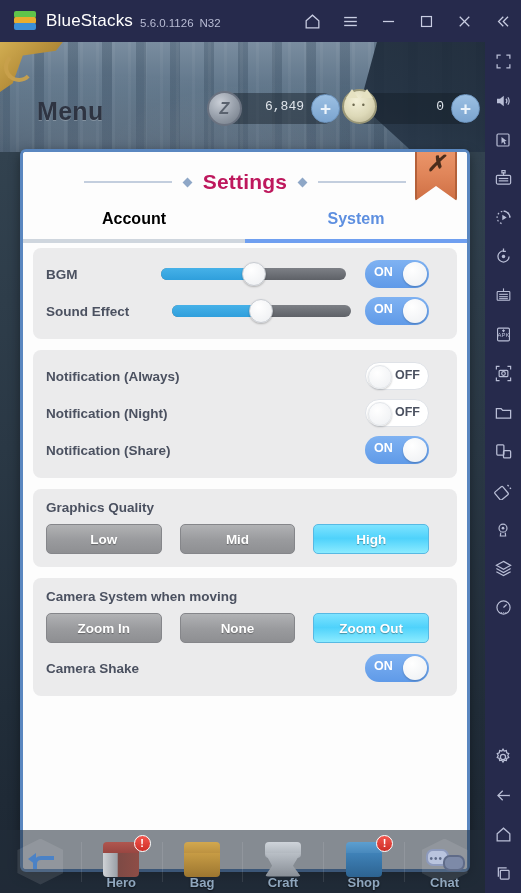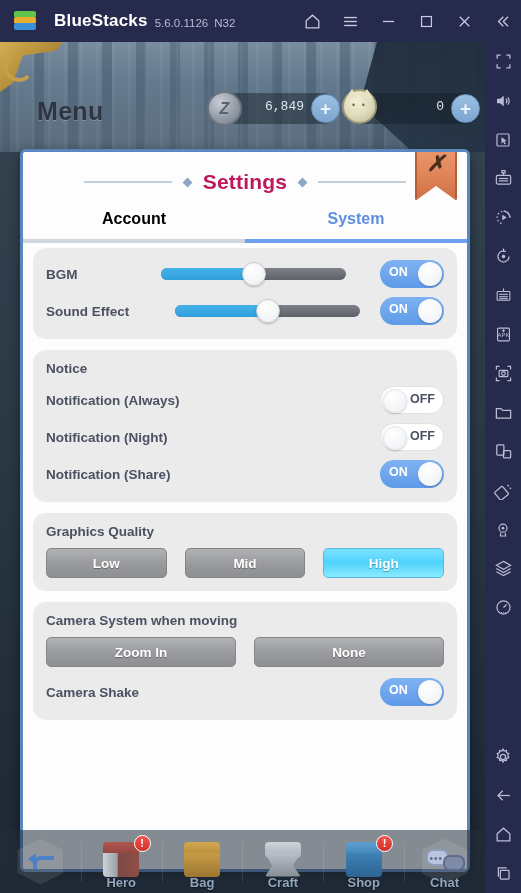--- a/index.html
+++ b/index.html
@@ -21,21 +21,21 @@
     width: 22px; height: 22px; margin-left: 14px; position: relative;
   }
   .bs-logo i {
     position: absolute; left: 0; width: 22px; height: 7px; border-radius: 2px;
     display: block;
   }
   .bs-logo i:nth-child(1){ top: 1px;  background: #5fc44a; }
   .bs-logo i:nth-child(2){ top: 7px;  background: #e8ad2e; }
   .bs-logo i:nth-child(3){ top: 13px; background: #3b8fd6; }
   .bs-name {
-    color: #ffffff; font-size: 17px; font-weight: bold; margin-left: 18px;
+    color: #ffffff; font-size: 17px; font-weight: normal; margin-left: 10px;
     letter-spacing: .2px;
   }
   .bs-ver {
     color: #b8bcd4; font-size: 11.5px; margin-left: 7px; padding-top: 3px;
   }
   .bs-n32 { color: #b8bcd4; font-size: 11.5px; margin-left: 6px; padding-top: 3px; }
   .bs-icons { margin-left: auto; display: flex; align-items: center; }
   .bs-btn {
     width: 38px; height: 42px; display: flex; align-items: center;
     justify-content: center; color: #c9cde2;
@@ -190,21 +190,21 @@
   }
   .tab.inactive { color: #000000; }
   .tab.active   { color: #5d8fe0; }
   .tab .ul { position: absolute; left: 0; bottom: 0; width: 100%; height: 4px; }
   .tab.inactive .ul { background: #cfd6de; }
   .tab.active .ul   { background: #6f9ff0; }
 
   .scrollarea { position: absolute; left: 10px; top: 96px; right: 10px; bottom: 8px; }
 
   .card {
-    background: #ebebec; border-radius: 13px; margin-bottom: 11px; padding: 11px 13px 13px 13px;
+    background: #ebebec; border-radius: 8px; margin-bottom: 11px; padding: 11px 28px 13px 13px;
   }
   .card-title {
     font-size: 13.5px; font-weight: bold; color: #4b5160; margin-bottom: 9px;
   }
   .row { display: flex; align-items: center; height: 30px; margin-bottom: 7px; }
   .row:last-child { margin-bottom: 0; gap: 14px; }
   .row-label { font-size: 13.5px; font-weight: bold; color: #4b5160; }
   .row-label.w105 { width: 105px; }
 
   
@@ -479,21 +479,20 @@
                 <div class="knob" style="left:50%"></div>
               </div>
               <div class="toggle on ml-auto">
                 <span class="txt">ON</span>
                 <span class="knob"></span>
               </div>
             </div>
           </div>
 
           <div class="card">
-            <div class="card-title">Notice</div>
             <div class="row">
               <div class="row-label">Notification (Always)</div>
               <div class="toggle off ml-auto">
                 <span class="txt">OFF</span>
                 <span class="knob"></span>
               </div>
             </div>
             <div class="row">
               <div class="row-label">Notification (Night)</div>
               <div class="toggle off ml-auto">
@@ -517,20 +516,21 @@
               <div class="seg off">Mid</div>
               <div class="seg on">High</div>
             </div>
           </div>
 
           <div class="card">
             <div class="card-title">Camera System when moving</div>
             <div class="seg-row" style="margin-bottom:10px;">
               <div class="seg off">Zoom In</div>
               <div class="seg off">None</div>
+              <div class="seg on">Zoom Out</div>
             </div>
             <div class="row" style="margin-bottom:0;">
               <div class="row-label">Camera Shake</div>
               <div class="toggle on ml-auto">
                 <span class="txt">ON</span>
                 <span class="knob"></span>
               </div>
             </div>
           </div>
 

